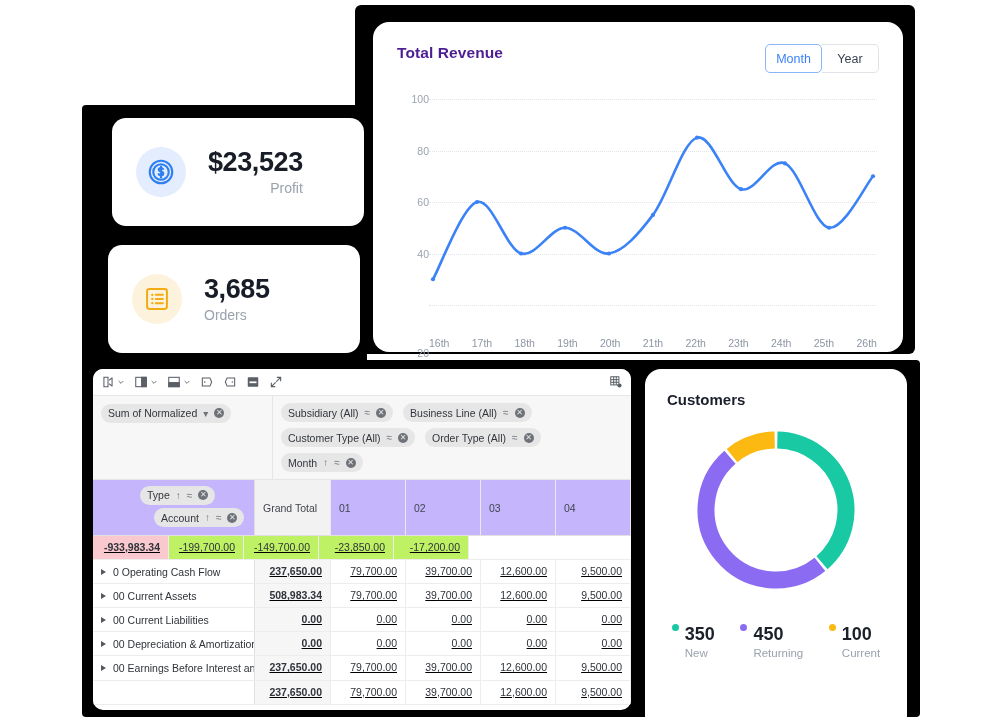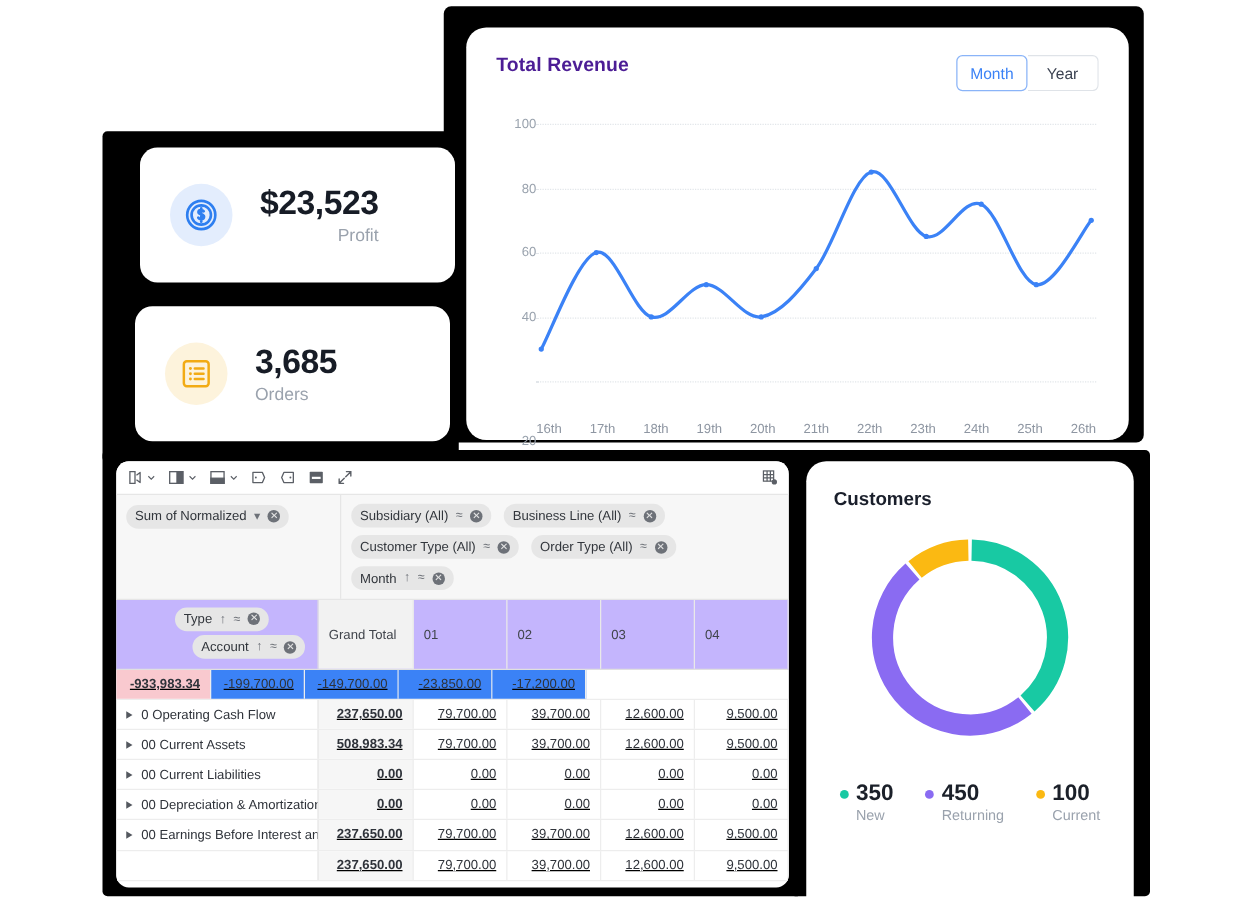--- a/index.html
+++ b/index.html
@@ -86,29 +86,29 @@
   .pv-row .rl { width: 180px; border-right: 1px solid #e0e0e0; display: flex;
                 align-items: center; gap: 7px; padding-left: 8px; font-size: 10.5px;
                 color: #2f333a; overflow: hidden; white-space: nowrap; }
   .pv-row .tri { width: 0; height: 0; border-left: 5px solid #54585f;
                  border-top: 3.5px solid transparent; border-bottom: 3.5px solid transparent; flex: none; }
   .pv-row .cells { flex: 1; display: flex; text-decoration: underline; }
   .pv-row .cells .v { width: 75px; flex: none; text-align: right; padding: 0 8px;
                       font-size: 10.5px; color: #2f333a; line-height: 23px;
                       border-right: 1px solid #ededed; overflow: hidden; white-space: nowrap; }
   .pv-row .cells .v.gt { width: 76px; background: #f6f6f6; font-weight: bold; }
-  .pv-row.neg .cells .v { background: #3b82f6; }
+  .pv-row.neg .cells .v { background: #bef264; }
   .pv-row.neg .cells .v.gt { background: #f9c9cf; }
 
   
   #card-customers { left: 645px; top: 369px; width: 262px; height: 403px; border-radius: 16px; }
   .cu-title { font-size: 15px; font-weight: bold; color: #1a1f2b; padding: 22px 0 0 22px; }
   .donut-wrap { display: flex; justify-content: center; margin-top: 14px; }
   .legend { display: flex; justify-content: space-around; padding: 26px 14px 0 14px; }
-  .lg { display: flex; align-items: flex-end; gap: 6px; }
+  .lg { display: flex; align-items: flex-start; gap: 6px; }
   .dot { width: 7px; height: 7px; border-radius: 50%; margin-bottom: 20px; flex: none; }
   .lg-num { font-size: 18px; font-weight: bold; color: #1b2029; line-height: 1.15; }
   .lg-lab { font-size: 11.5px; color: #9aa2ad; margin-top: 2px; }
 </style>
 </head>
 <body>
 
 <div class="canvas">
 
   <div class="frame" id="frame-revenue"></div>

